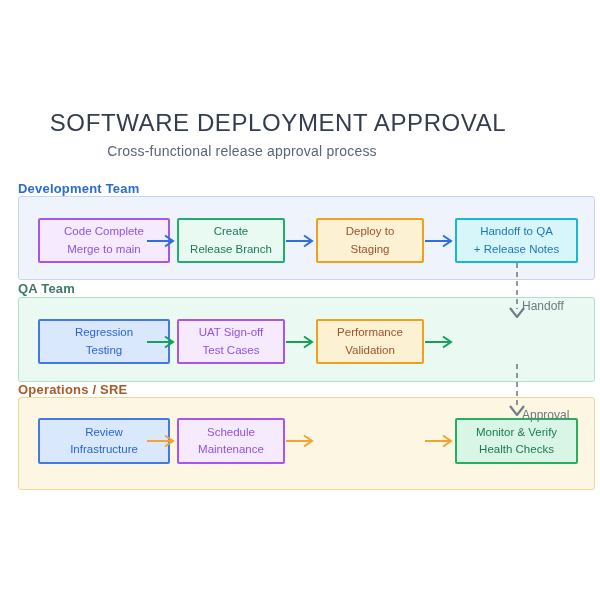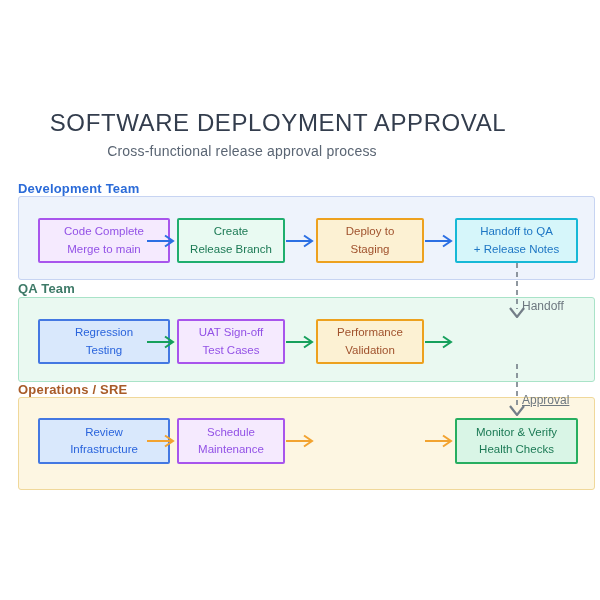--- a/index.html
+++ b/index.html
@@ -154,15 +154,15 @@
   <svg class="abs" style="left:505px;top:263px;" width="24" height="55" viewBox="0 0 24 55">
     <line x1="12" y1="0" x2="12" y2="46" stroke="#747e88" stroke-width="1.6" stroke-dasharray="5 4"></line>
     <path d="M5 45 L12 54 L19 45" fill="none" stroke="#747e88" stroke-width="2.2"></path>
   </svg>
   <div class="abs conn-label" style="left:522px;top:299px;">Handoff</div>
 
   <svg class="abs" style="left:505px;top:364px;" width="24" height="52" viewBox="0 0 24 52">
     <line x1="12" y1="0" x2="12" y2="43" stroke="#747e88" stroke-width="1.6" stroke-dasharray="5 4"></line>
     <path d="M5 42 L12 51 L19 42" fill="none" stroke="#747e88" stroke-width="2.2"></path>
   </svg>
-  <div class="abs conn-label" style="left:522px;top:393px;text-decoration:underline;">Approval</div>
+  <div class="abs conn-label" style="left:522px;top:408px;">Approval</div>
 
 </div>
 
 </body></html>

